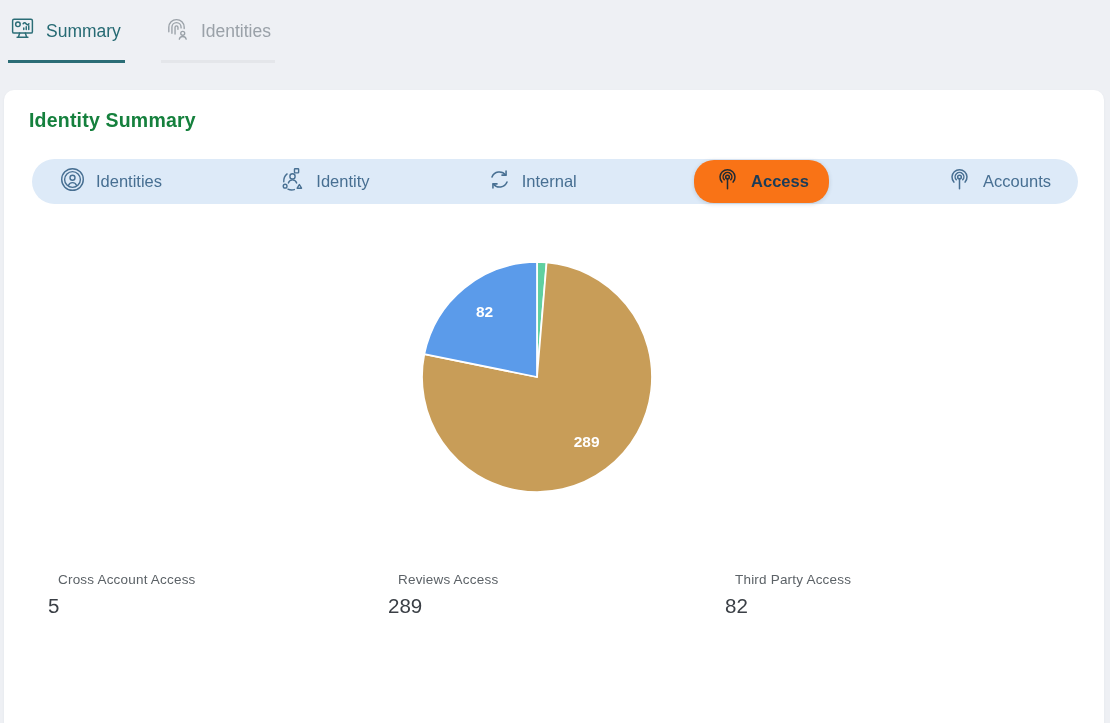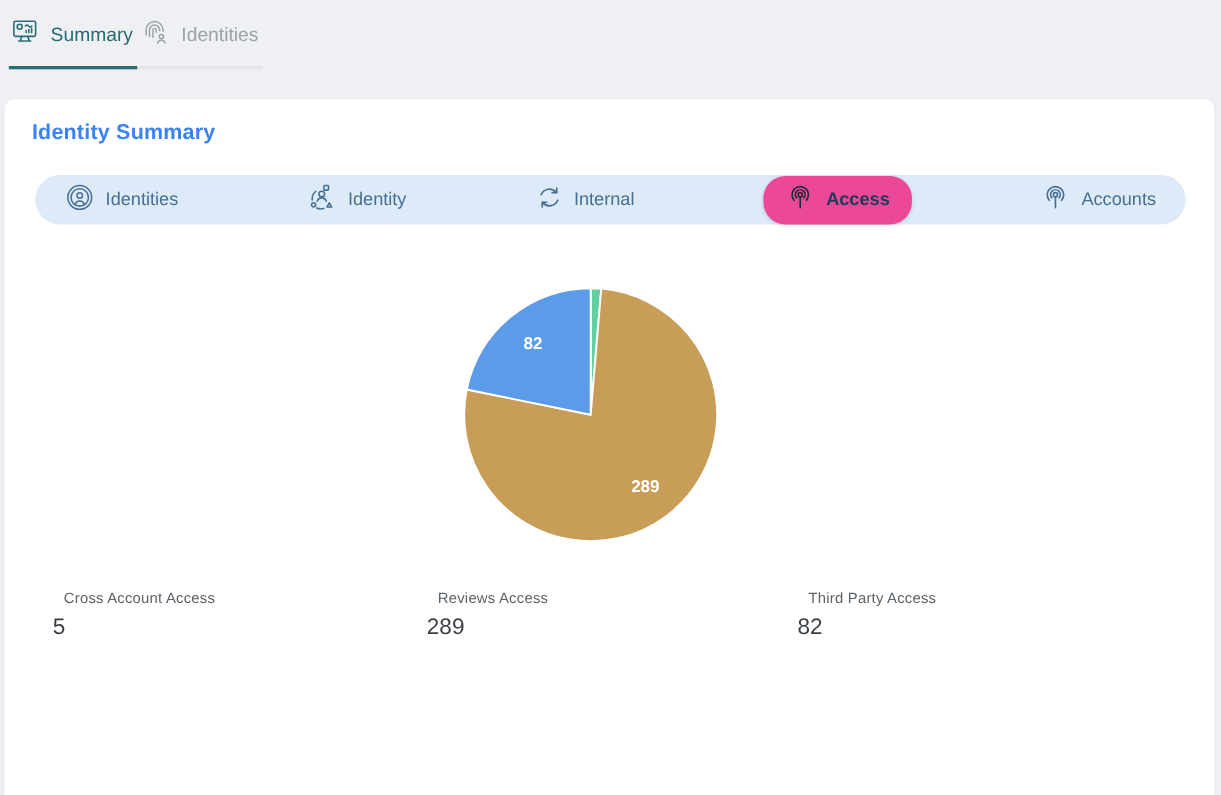--- a/index.html
+++ b/index.html
@@ -5,69 +5,69 @@
   * { box-sizing: border-box; margin: 0; padding: 0; }
   html,body { width:1110px; height:723px; }
   body {
     position: relative;
     background: #eef0f4;
     font-family: "Liberation Sans", sans-serif;
     overflow: hidden;
     color: #26292d;
   }
   
-  .top-tabs { position:absolute; top:13px; left:8px; display:flex; }
+  .top-tabs { position:absolute; top:13px; left:8px; display:flex; gap:36px; }
   .top-tab {
     display:flex; align-items:center; gap:11px;
     padding: 2px 4px 13px 2px;
     font-size:17.5px; font-weight:500;
     border-bottom:3px solid transparent;
     cursor:pointer;
   }
   .top-tab.active { color:#266a73; border-bottom-color:#2b6d76; }
   .top-tab.inactive { color:#9aa1a8; border-bottom-color:#e4e6ea; }
   .top-tab svg { flex:0 0 auto; }
 
   
   .card {
     position:absolute; left:4px; top:90px; width:1100px; height:633px;
     background:#fff; border-radius:10px 10px 0 0;
     box-shadow: 0 1px 3px rgba(40,50,70,.05);
   }
   .card-title {
     padding:19px 0 0 25px;
-    font-size:19.5px; font-weight:700; color:#3b82f6; letter-spacing:.2px;
+    font-size:19.5px; font-weight:700; color:#15803d; letter-spacing:.2px;
   }
 
   
   .tabbar {
     margin:27px 26px 0 28px; height:45px;
     background:#ddeaf8; border-radius:23px;
     display:flex; align-items:center; justify-content:space-between;
     padding:0 27px;
   }
   .stab {
     display:flex; align-items:center; gap:10px;
     color:#476f92; font-size:16.5px; cursor:pointer; white-space:nowrap;
   }
   .stab svg { flex:0 0 auto; }
   .stab.active {
-    background:#ec4899; color:#1a3c59; font-weight:700;
+    background:#f97316; color:#1a3c59; font-weight:700;
     padding:6px 20px; border-radius:20px;
     box-shadow:0 1px 4px rgba(30,60,90,.18);
   }
   .stab.active svg { color:#202b35; }
 
   
   .chart-area { position:relative; height:330px; }
   .pie-svg { position:absolute; left:416px; top:56px; }
   .pie-svg text { font-family:"Liberation Sans", sans-serif; }
 
   
-  .stats { position:relative; height:80px; }
+  .stats { position:relative; height:80px;margin-top:36px; }
   .stat { position:absolute; top:2px; }
   .stat-1 { left:44px; } .stat-2 { left:384px; } .stat-3 { left:721px; }
   .stat-label { font-size:13.5px; color:#5c6267; padding-left:10px; letter-spacing:.2px; }
   .stat-value { font-size:20.5px; color:#3a3f45; margin-top:7px; }
 </style>
 </head>
 <body>
 
 <nav class="top-tabs">
   <div class="top-tab active">

